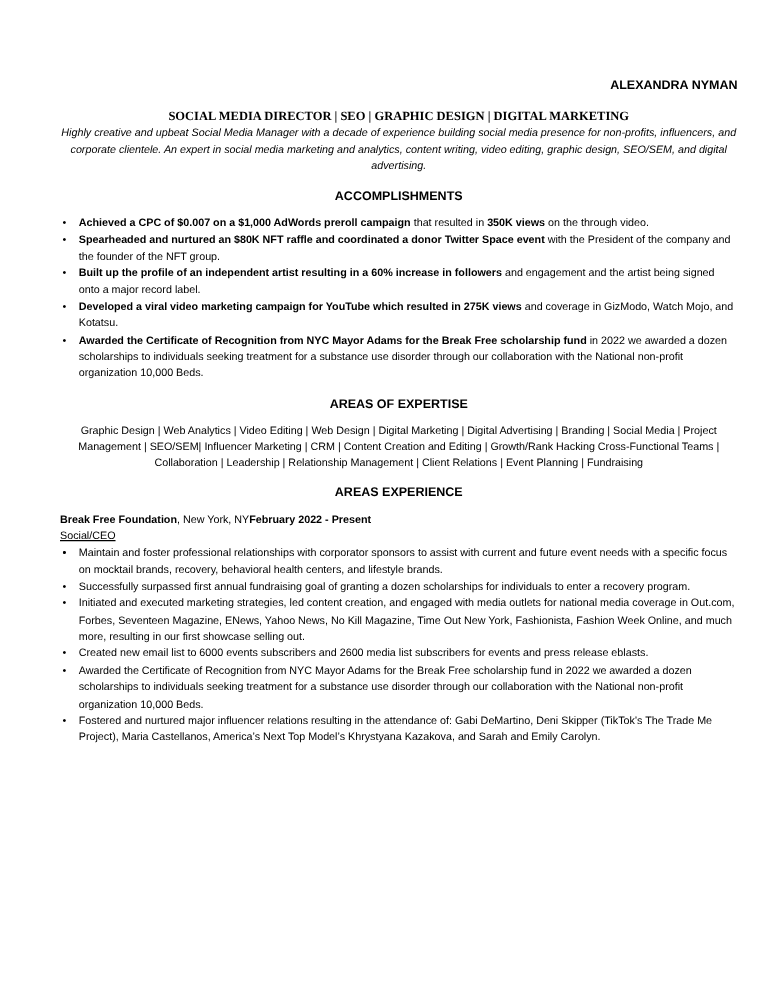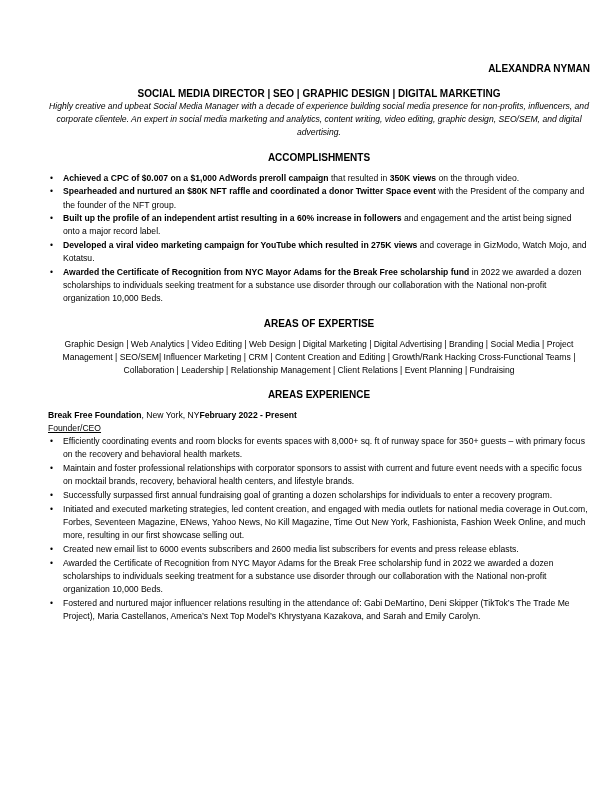--- a/index.html
+++ b/index.html
@@ -6,21 +6,21 @@
     body {
       width: 612px; height: 792px; position: relative; overflow: hidden;
       font-family: "Liberation Sans", sans-serif; color: #000;
       font-size: 8.6px; line-height: 13.2px;
     }
     .page { position: absolute; left: 48px; top: 46px; width: 542px; }
     .center { text-align: center; }
     .name { font-weight: bold; font-size: 10px; margin-top: 16px; height: 14px; line-height: 14px; text-align: right; }
     .contact { margin-top: 10px; line-height: 12.8px; }
     a.link { color: #0563c1; text-decoration: underline; }
-    .headline { font-weight: bold; font-size: 10px; margin-top: 11px; line-height: 13px; }
+    .headline { font-weight: bold; font-size: 10px; margin-top: 11px; line-height: 13px; font-family: Liberation Serif, serif; }
     .summary { font-style: italic; line-height: 13.2px; }
     .section-title { font-weight: bold; font-size: 10px; text-align: center; margin-top: 12px; margin-bottom: 8px; line-height: 12px; }
     ul { margin: 0; padding: 0; list-style: none; }
     li { position: relative; padding-left: 15px; margin-bottom: 0.5px; line-height: 13.2px; }
     li .bullet { position: absolute; left: 2px; top: 0; }
     .b { font-weight: bold; }
     .expertise { text-align: center; line-height: 13.2px; }
     .job-header { display: flex; justify-content: flex-start; margin-top: 0; line-height: 13px; }
     .job-date { font-weight: bold; padding-right: 10px; }
     .job-title { text-decoration: underline; line-height: 13px; }
@@ -47,23 +47,23 @@
 
   <div class="section-title">AREAS OF EXPERTISE</div>
   <div class="expertise">Graphic Design | Web Analytics | Video Editing | Web Design | Digital Marketing | Digital Advertising | Branding | Social Media | Project Management | SEO/SEM| Influencer Marketing | CRM | Content Creation and Editing | Growth/Rank Hacking  Cross-Functional Teams | Collaboration | Leadership | Relationship Management | Client Relations | Event Planning | Fundraising</div>
 
   <div class="section-title">AREAS EXPERIENCE</div>
   <div>
     <div class="job-header">
       <span><span class="b">Break Free Foundation</span><span>, New York, NY</span></span>
       <span class="job-date">February 2022 - Present</span>
     </div>
-    <div class="job-title">Founder/CEO</div>
+    <div class="job-title">Social/CEO</div>
     <ul>
-      <li><span class="bullet">•</span><span>Efficiently coordinating events and room blocks for events spaces with 8,000+ sq. ft of runway space for 350+ guests – with primary focus on the recovery and behavioral health markets.</span></li>
+      <li><span class="bullet">•</span></li>
       <li><span class="bullet">•</span><span>Maintain and foster professional relationships with corporator sponsors to assist with current and future event needs with a specific focus on mocktail brands, recovery, behavioral health centers, and lifestyle brands.</span></li>
       <li><span class="bullet">•</span><span>Successfully surpassed first annual fundraising goal of granting a dozen scholarships for individuals to enter a recovery program.</span></li>
       <li><span class="bullet">•</span><span>Initiated and executed marketing strategies, led content creation, and engaged with media outlets for national media coverage in Out.com, Forbes, Seventeen Magazine, ENews, Yahoo News, No Kill Magazine, Time Out New York, Fashionista, Fashion Week Online, and much more, resulting in our first showcase selling out.</span></li>
       <li><span class="bullet">•</span><span>Created new email list to 6000 events subscribers and 2600 media list subscribers for events and press release eblasts.</span></li>
       <li><span class="bullet">•</span><span>Awarded the Certificate of Recognition from NYC Mayor Adams for the Break Free scholarship fund in 2022 we awarded a dozen scholarships to individuals seeking treatment for a substance use disorder through our collaboration with the National non-profit organization 10,000 Beds.</span></li>
       <li><span class="bullet">•</span><span>Fostered and nurtured major influencer relations resulting in the attendance of: Gabi DeMartino, Deni Skipper (TikTok’s The Trade Me Project), Maria Castellanos, America’s Next Top Model’s Khrystyana Kazakova, and Sarah and Emily Carolyn.</span></li>
     </ul>
   </div>
 
 </div>

